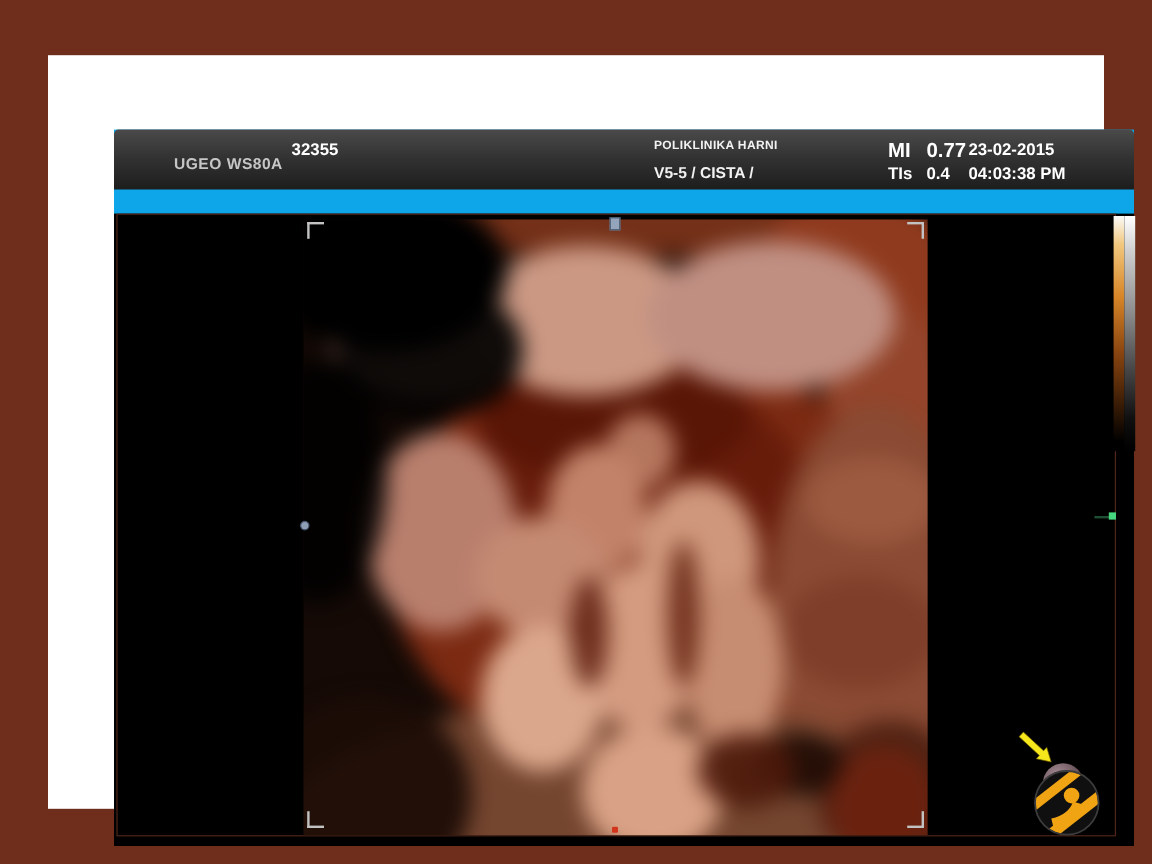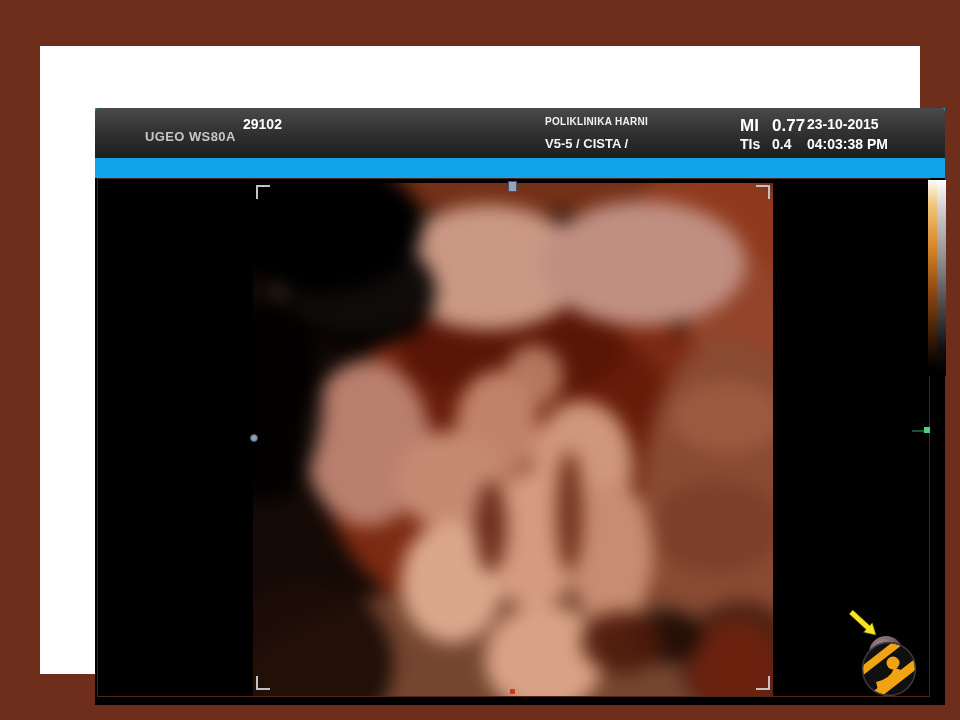--- a/index.html
+++ b/index.html
@@ -99,32 +99,32 @@
   .logo{position:absolute;left:860px;top:640px;width:58px;height:58px;}
 </style>
 </head>
 <body>
 
 <div class="photo-frame">
   <div class="screen">
 
     <div class="header">
       <span class="hdr-device">UGEO WS80A</span>
-      <span class="hdr-pid">29102</span>
+      <span class="hdr-pid">32355</span>
       <span class="hdr-clinic">POLIKLINIKA HARNI</span>
       <span class="hdr-preset">V5-5 / CISTA /</span>
       <span class="hdr-mi">
         <span class="lbl">MI</span>
         <span>0.77</span>
       </span>
       <span class="hdr-tis">
         <span class="lbl">TIs</span>
         <span>0.4</span>
       </span>
-      <span class="hdr-date">23-10-2015</span>
+      <span class="hdr-date">23-02-2015</span>
       <span class="hdr-time">04:03:38 PM</span>
     </div>
 
 
     <div class="image-area">
       <div class="img-frame"></div>
 
       <div class="render">
         <div class="blobs" id="blobs">
             <div class="blob" style="left: 60px; top: -25px; width: 440px; height: 55px; background: rgb(116, 48, 24); opacity: 1;"></div>

